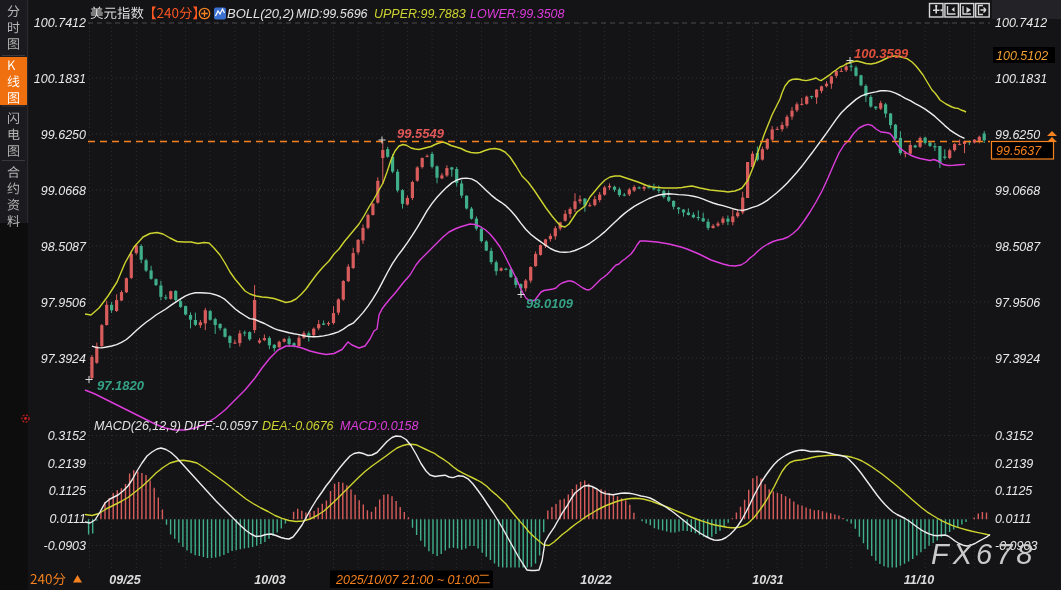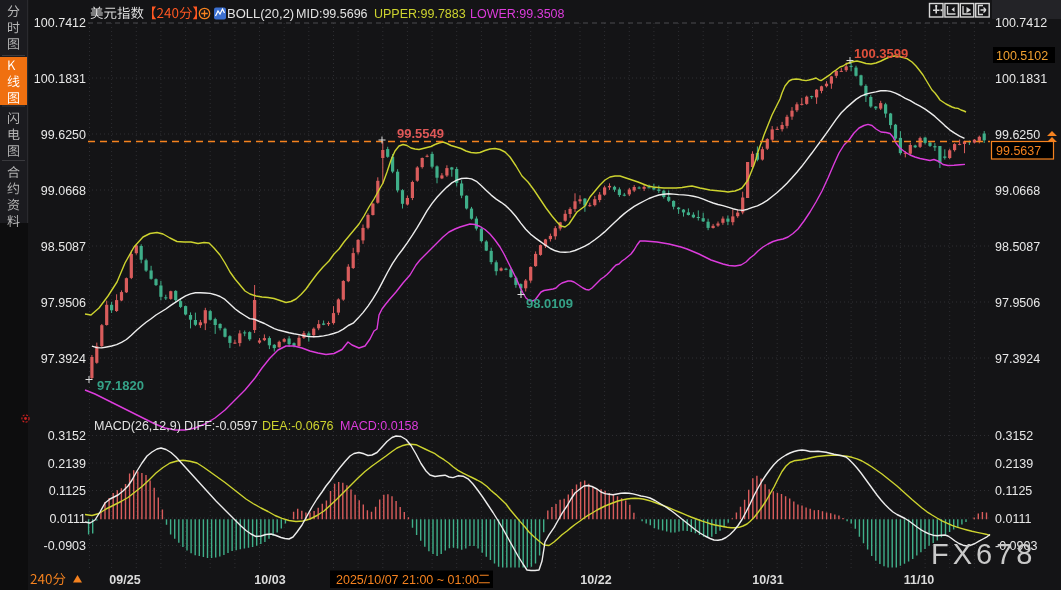--- a/index.html
+++ b/index.html
@@ -1,14 +1,14 @@
 <!DOCTYPE html>
 <html><head><meta charset="utf-8"><title>c</title><style>
 html,body{margin:0;padding:0;background:#0c0c0e;}
-#wrap{position:relative;width:1061px;height:590px;overflow:hidden;}
+#wrap{position:relative;width:1061px;height:590px;overflow:hidden;font-style:italic;}
 text{font-family:"Liberation Sans",sans-serif;}
 </style></head><body>
 <div id="wrap">
 <svg width="1061" height="590" viewBox="0 0 1061 590">
 <rect width="1061" height="590" fill="#141416"></rect>
       <rect x="0" y="0" width="27" height="223" fill="#1b1b1f"></rect>
       <rect x="27" y="0" width="1.2" height="223" fill="#2a2a2e"></rect>
       <rect x="0" y="223" width="28" height="367" fill="#0d0d0e"></rect>
       <rect x="992" y="0" width="69" height="19" fill="#232327"></rect>
       <line x1="89.5" y1="23" x2="89.5" y2="568" stroke="#2e2e32" stroke-width="1" stroke-dasharray="1 3"></line>

